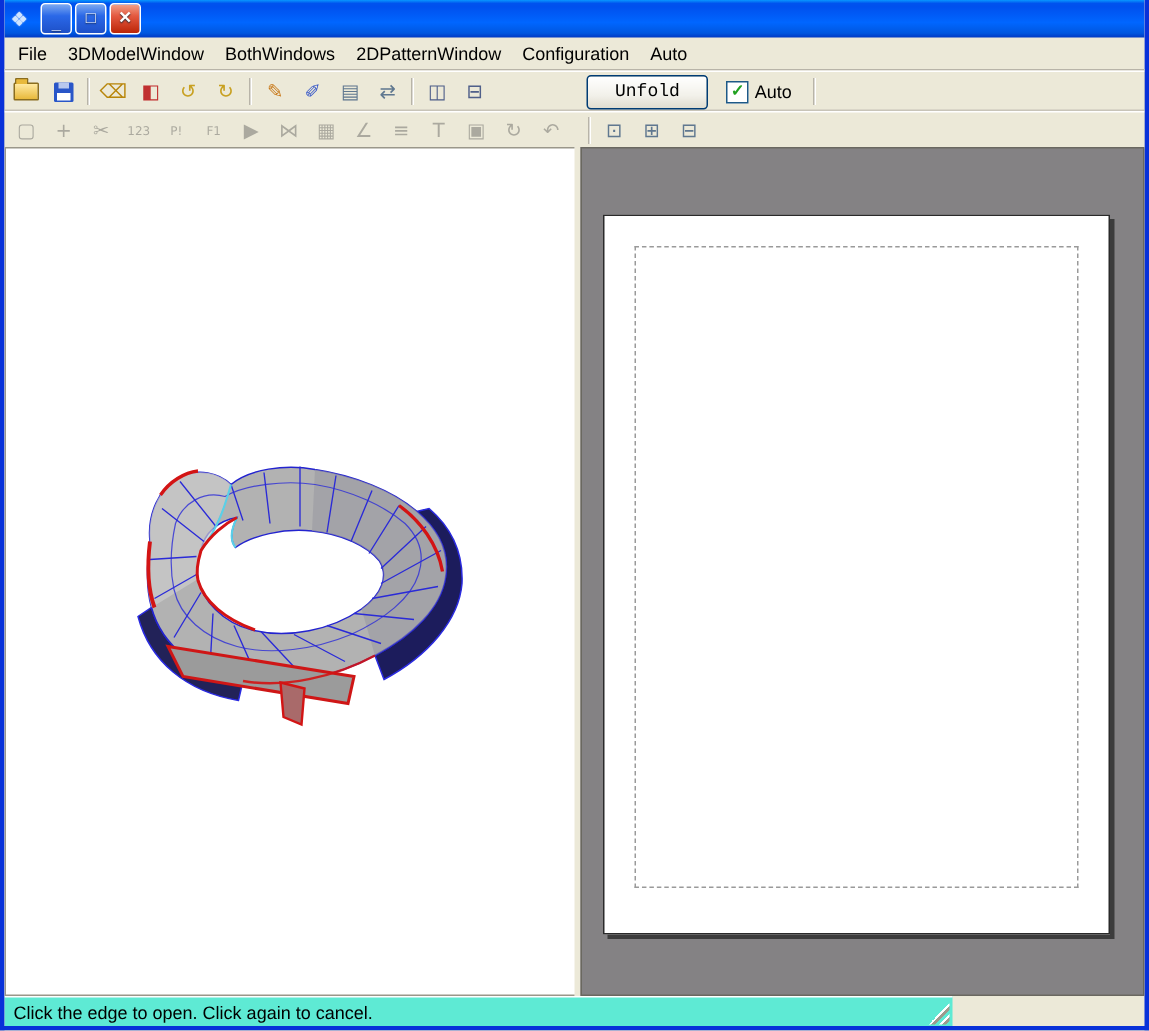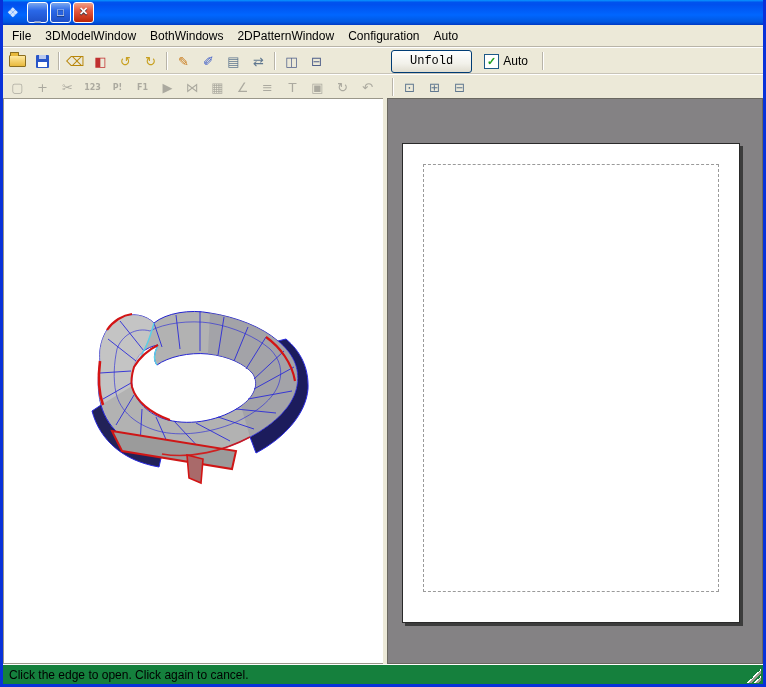--- a/index.html
+++ b/index.html
@@ -34,21 +34,21 @@
   .menu-item{font-size:12px;color:#000;padding:2px 7px;cursor:default;}
   
   .toolbar{display:flex;align-items:center;background:#ECE9D8;padding:1px 2px;box-sizing:border-box;}
   .toolbar.tb1{height:27px;border-top:1px solid #fff;box-shadow:0 -1px 0 #b8b4a8;}
   .toolbar.tb2{height:25px;border-top:1px solid #fff;box-shadow:0 -1px 0 #c8c4b8;}
   .tbtn{
     width:23px;height:22px;display:flex;align-items:center;justify-content:center;
     font-family:"DejaVu Sans",sans-serif;font-size:13px;color:#444;border:1px solid transparent;border-radius:2px;
     box-sizing:border-box;margin:0 1px;flex:0 0 auto;
   }
-  .tbtn.small-text{font-size:8px;font-weight:bold;letter-spacing:0;}
+  .tbtn.small-text{font-size:8px;font-weight:normal;letter-spacing:0;}
   .tbtn.disabled{opacity:.38;filter:grayscale(1);}
   .tsep{width:1px;height:18px;background:#b8b4a8;border-right:1px solid #fff;margin:0 3px;flex:0 0 auto;}
   
   .glyph-folder{width:15px;height:10px;background:linear-gradient(#ffe9a0,#e8b93c);border:1px solid #8a6d1f;position:relative;border-radius:1px;}
   .glyph-folder::before{content:"";position:absolute;top:-4px;left:0;width:7px;height:3px;background:#e8b93c;border:1px solid #8a6d1f;border-bottom:none;border-radius:1px 1px 0 0;}
   .glyph-floppy{width:13px;height:13px;background:#2956c8;position:relative;border-radius:1px;}
   .glyph-floppy::before{content:"";position:absolute;left:3px;top:0;width:7px;height:4px;background:#b8c8ee;}
   .glyph-floppy::after{content:"";position:absolute;left:2px;bottom:1px;width:9px;height:5px;background:#fff;}
   
   .unfold-btn{
@@ -75,21 +75,21 @@
   .page{
     position:absolute;left:14px;top:44px;width:336px;height:478px;background:#fff;
     border:1px solid #2a2a2a;box-shadow:3px 3px 0 0 #3c3c3c;
   }
   .page-margin{
     position:absolute;left:20px;right:20px;top:20px;bottom:30px;
     border:1px dashed #9a9a9a;
   }
   
   .statusbar{
-    position:absolute;left:0;bottom:0;width:760px;height:20px;background:#15803d;
+    position:absolute;left:0;bottom:0;width:632px;height:20px;background:#5eead4;
     display:flex;align-items:center;box-sizing:border-box;border-top:1px solid #fff;
   }
   .status-text{font-size:12px;color:#000;padding-left:6px;flex:1;}
   .grip{width:14px;height:14px;margin:3px 2px 0 0;
     background:
       linear-gradient(135deg,transparent 0 50%,#fff 50% 57%,#9d9a8d 57% 66%,transparent 66% 75%,#fff 75% 82%,#9d9a8d 82% 91%,transparent 91%);
   }
 </style>
 </head>
 <body>

